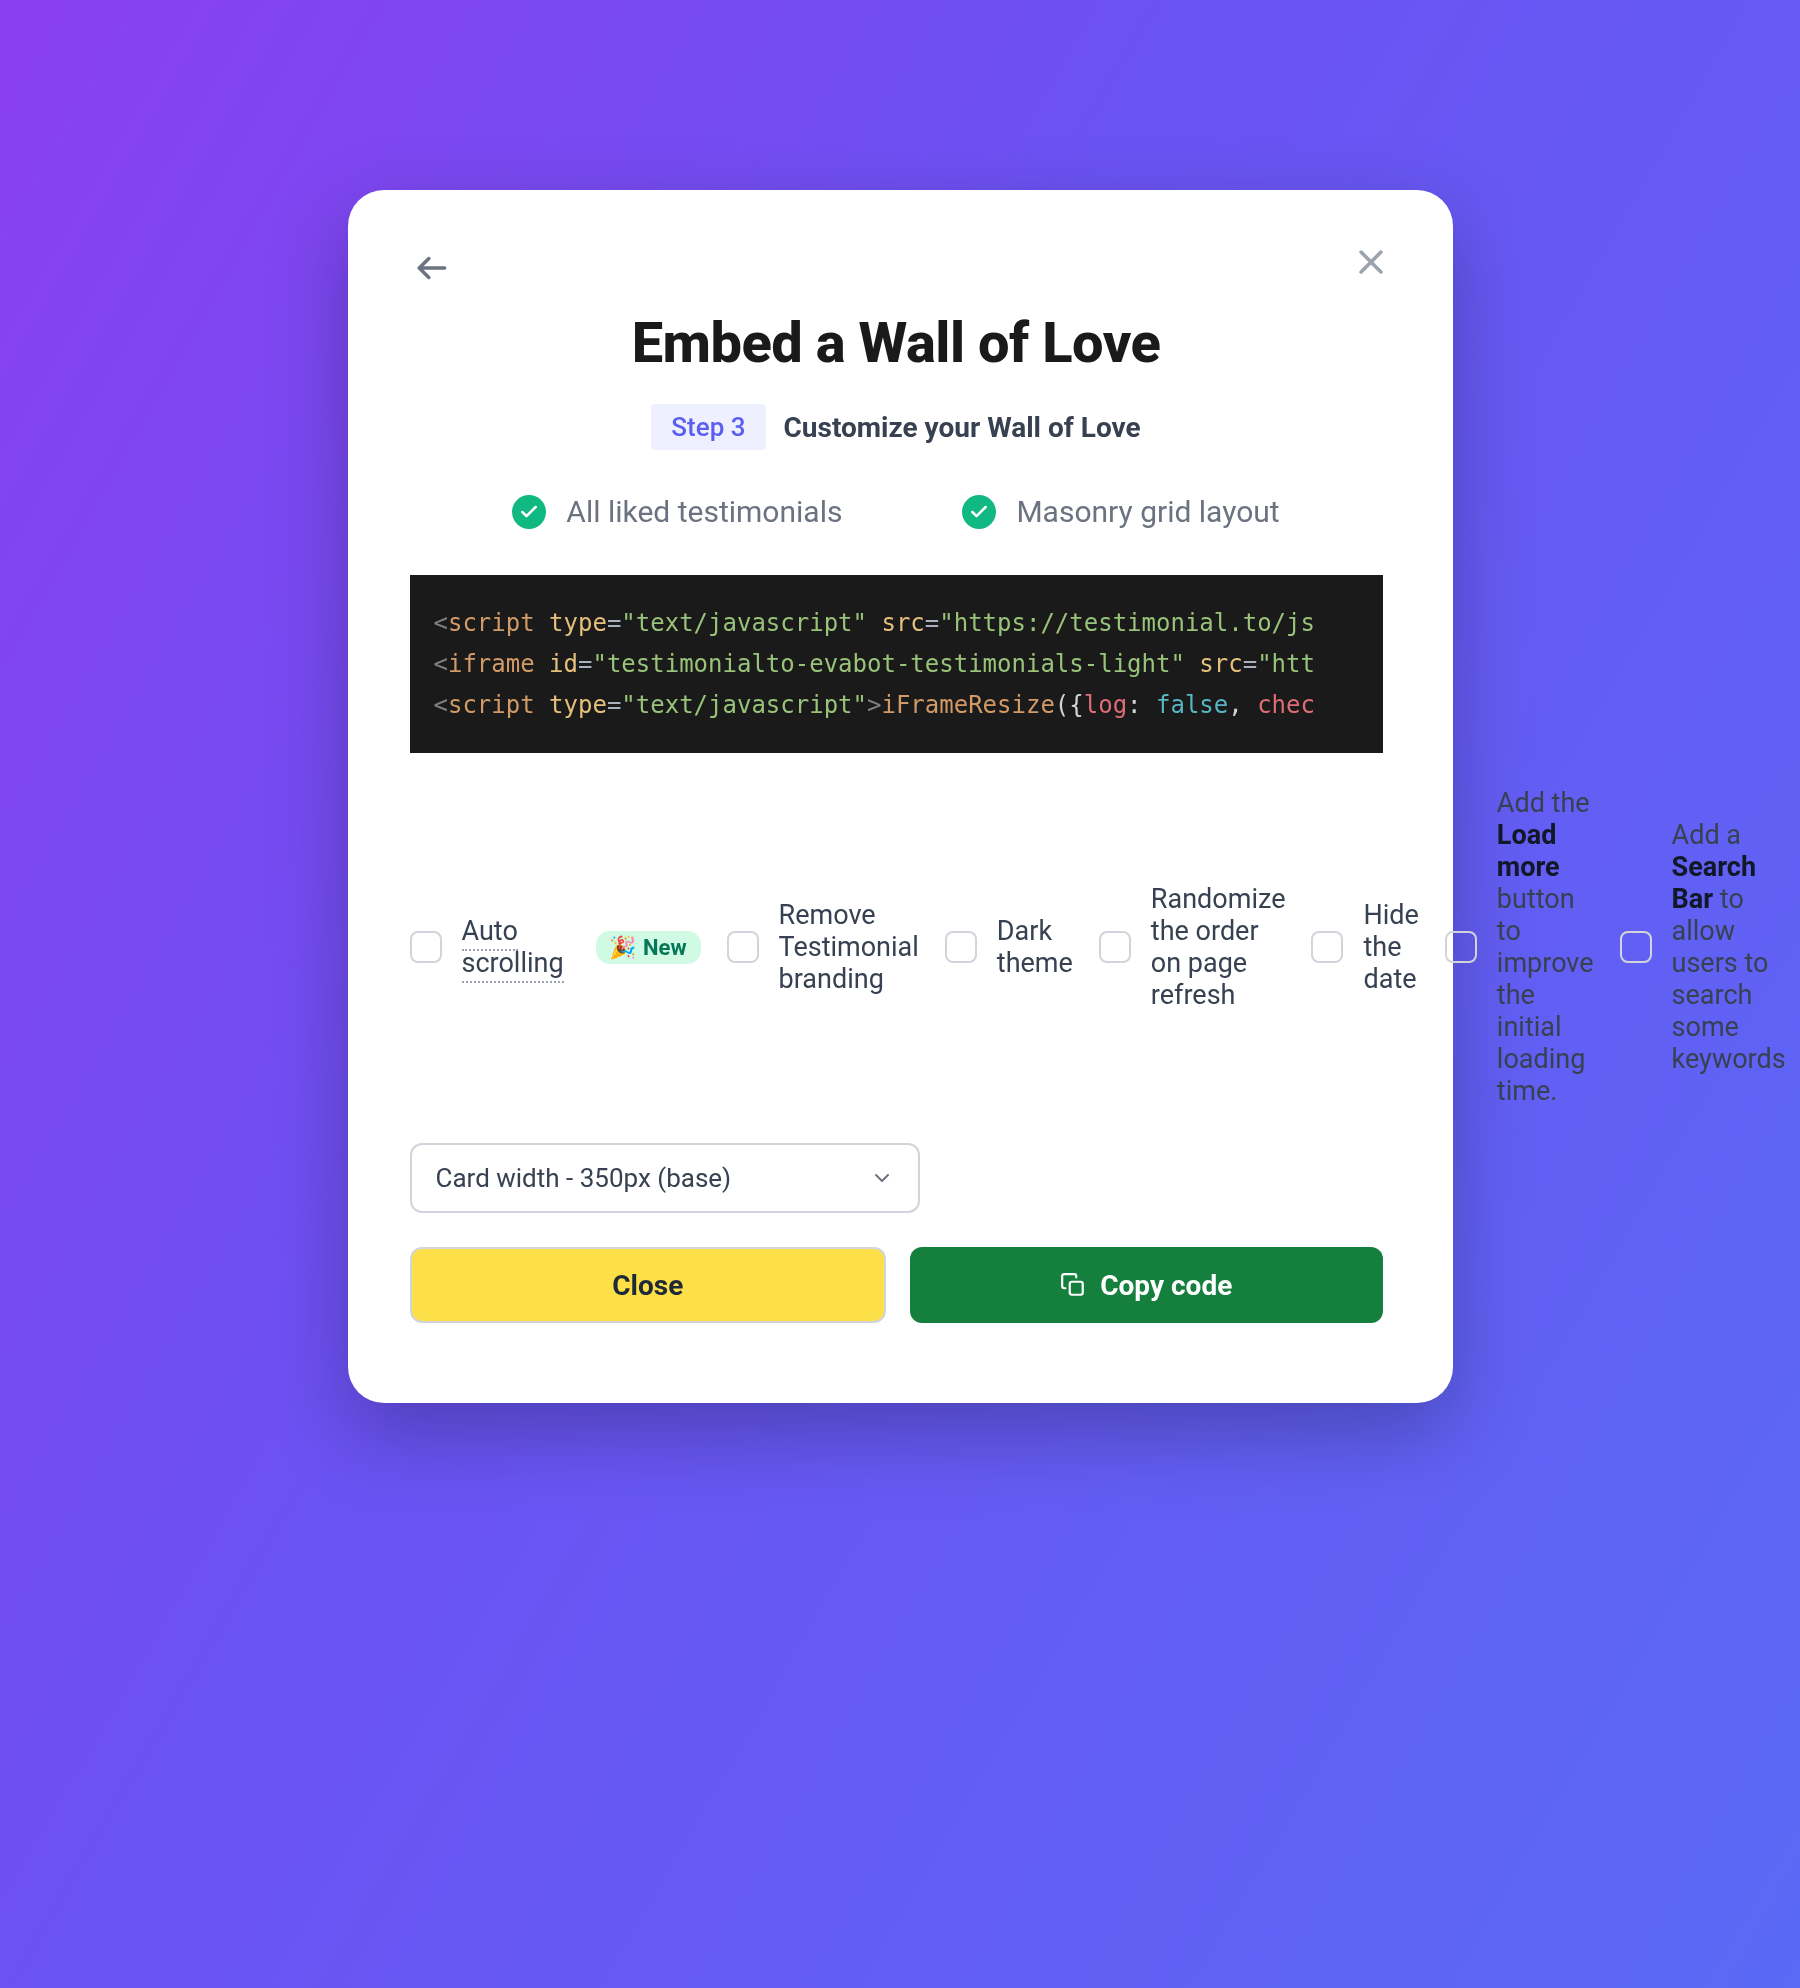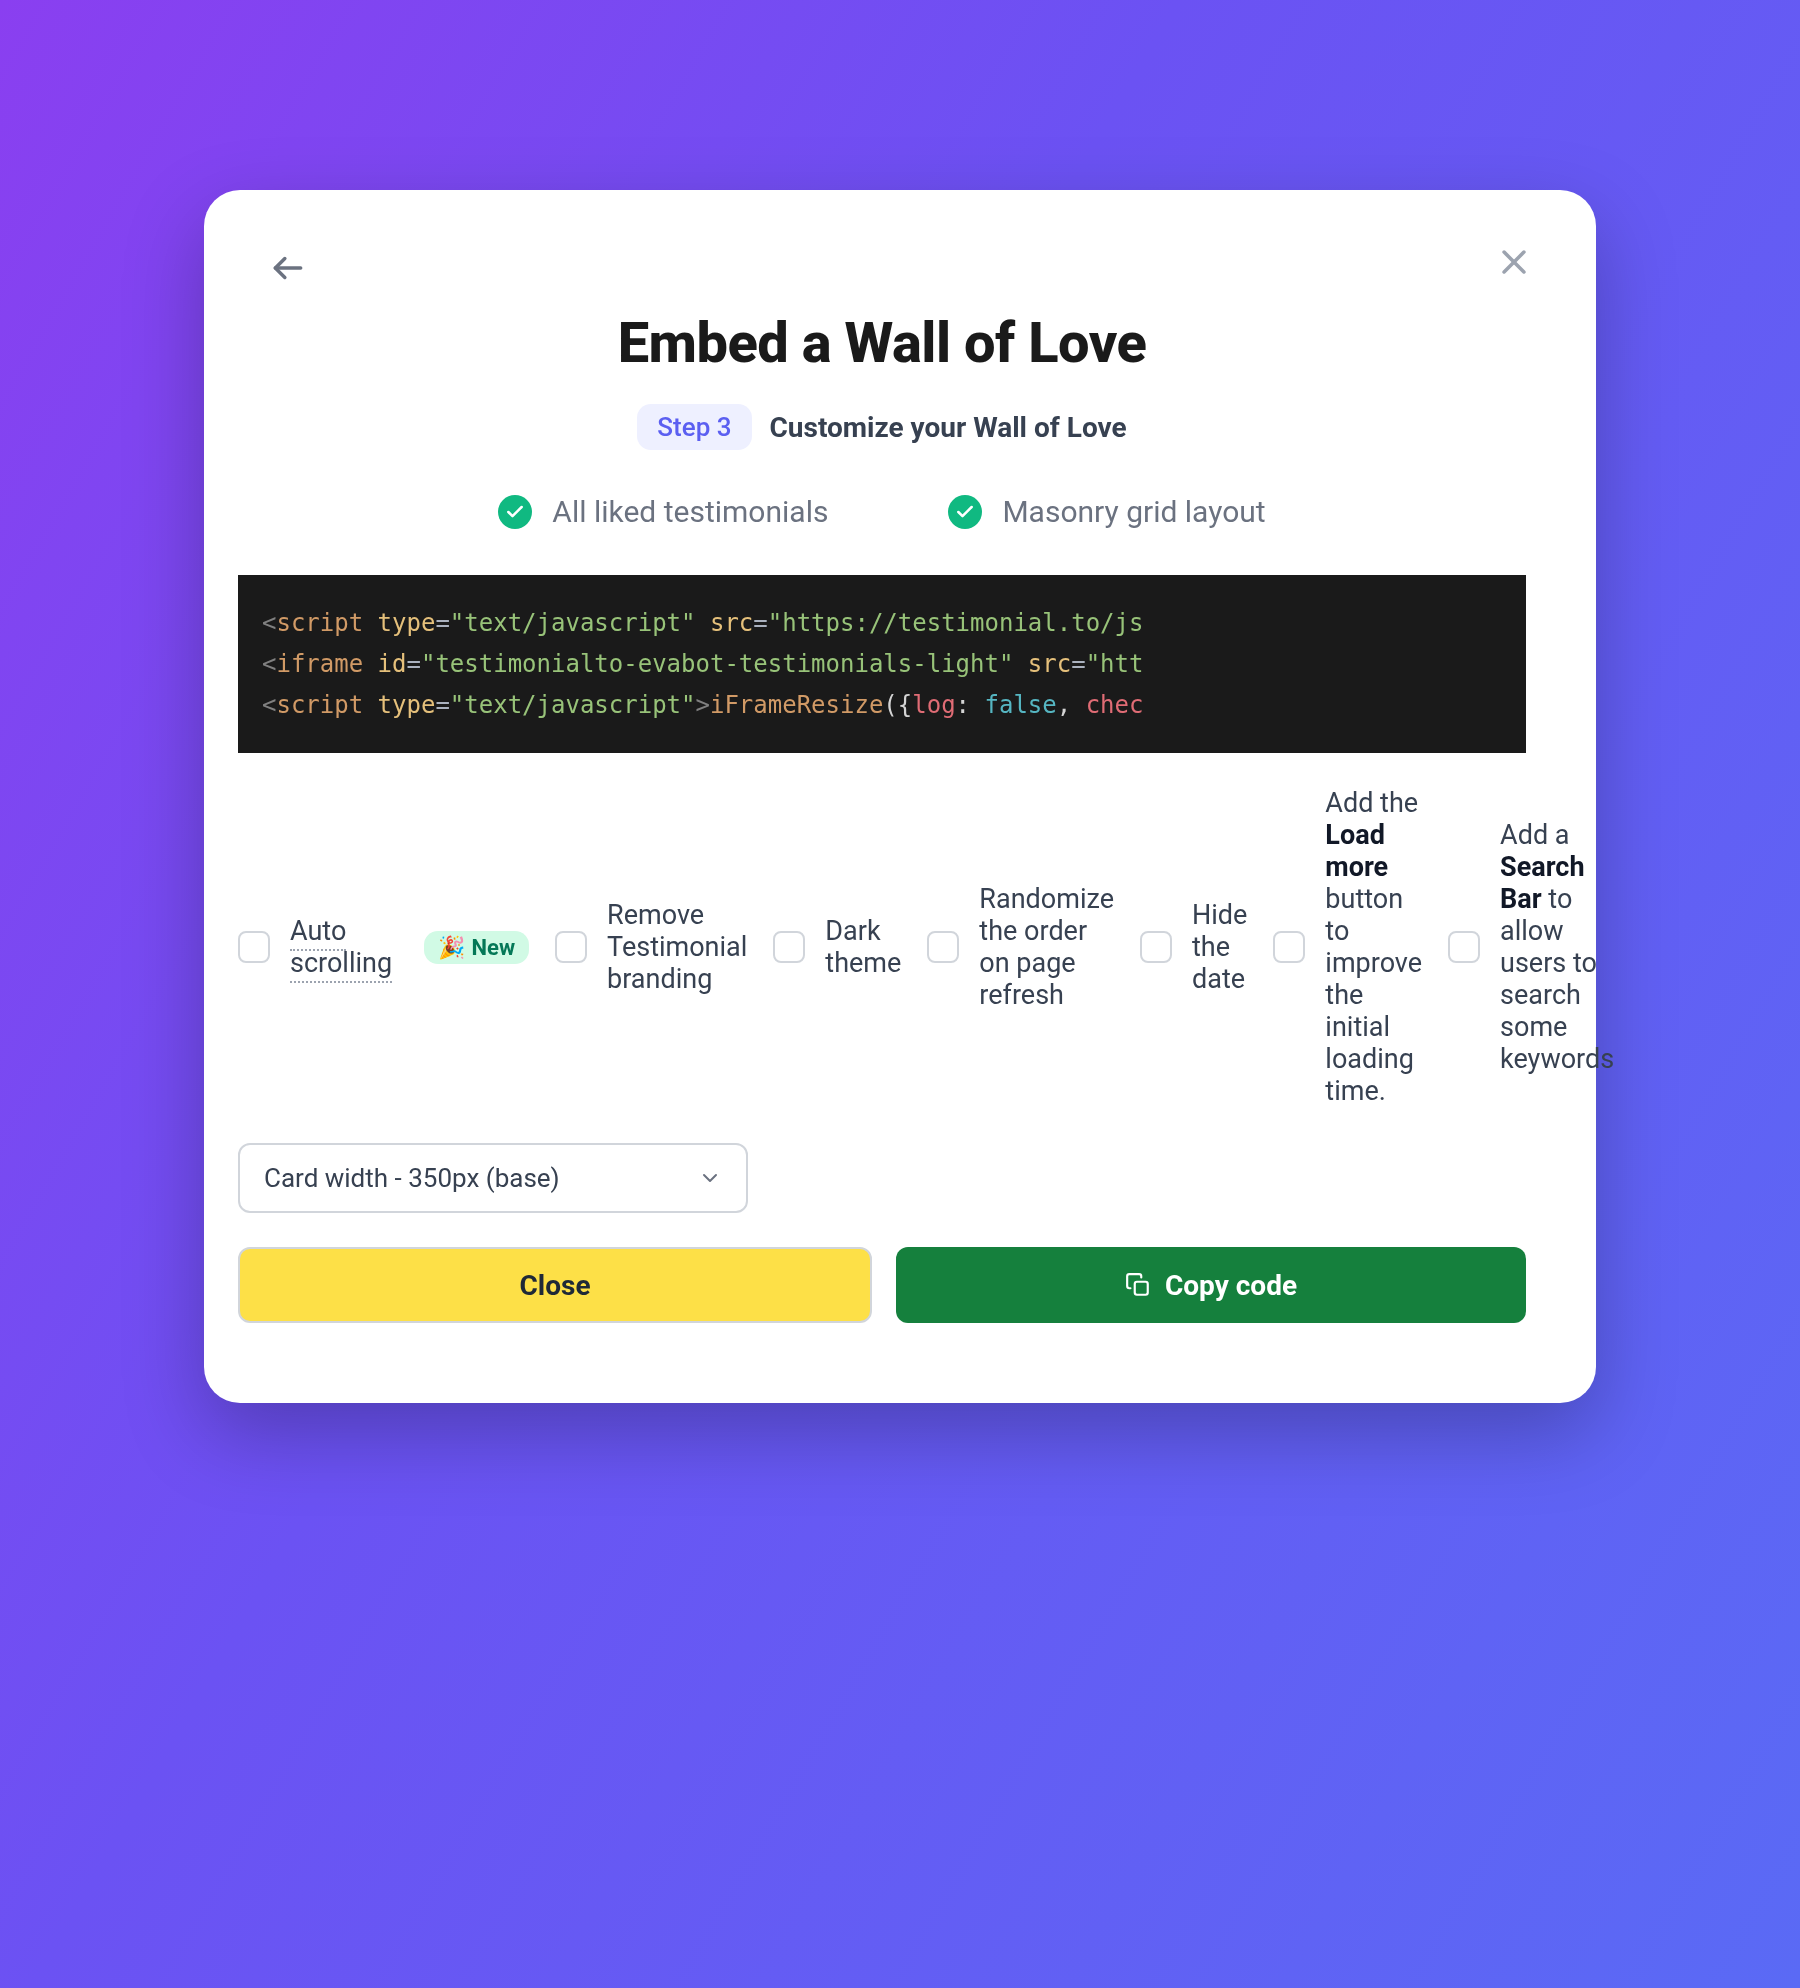--- a/index.html
+++ b/index.html
@@ -7,24 +7,24 @@
   font-family: -apple-system, BlinkMacSystemFont, "Segoe UI", Roboto, Helvetica, Arial, sans-serif;
   width: 1800px;
   height: 1988px;
   background: linear-gradient(120deg, #8a3ff0 0%, #6b52f3 40%, #5a6af5 100%);
   display: flex;
   align-items: flex-start;
   justify-content: center;
   padding-top: 190px;
 }
 .modal {
-  width: 1392px;
+  width: 1105px;
   background: #fff;
   border-radius: 36px;
-  padding: 60px 70px 80px 34px;
+  padding: 60px 70px 80px 62px;
   position: relative;
   box-shadow: 0 30px 80px rgba(0,0,0,0.25);
 }
 .back-btn {
   position: absolute;
   top: 54px;
   left: 60px;
   width: 48px;
   height: 48px;
   display: flex;
@@ -60,21 +60,21 @@
   justify-content: center;
   gap: 18px;
   margin-top: 28px;
 }
 .step-badge {
   background: #eef0ff;
   color: #5b5ff1;
   font-size: 26px;
   font-weight: 500;
   padding: 8px 20px;
-  border-radius: 14px;
+  border-radius: 4px;
 }
 .step-desc {
   font-size: 28px;
   color: #374151;
   font-weight: bold;
 }
 .checks {
   display: flex;
   justify-content: center;
   gap: 120px;

